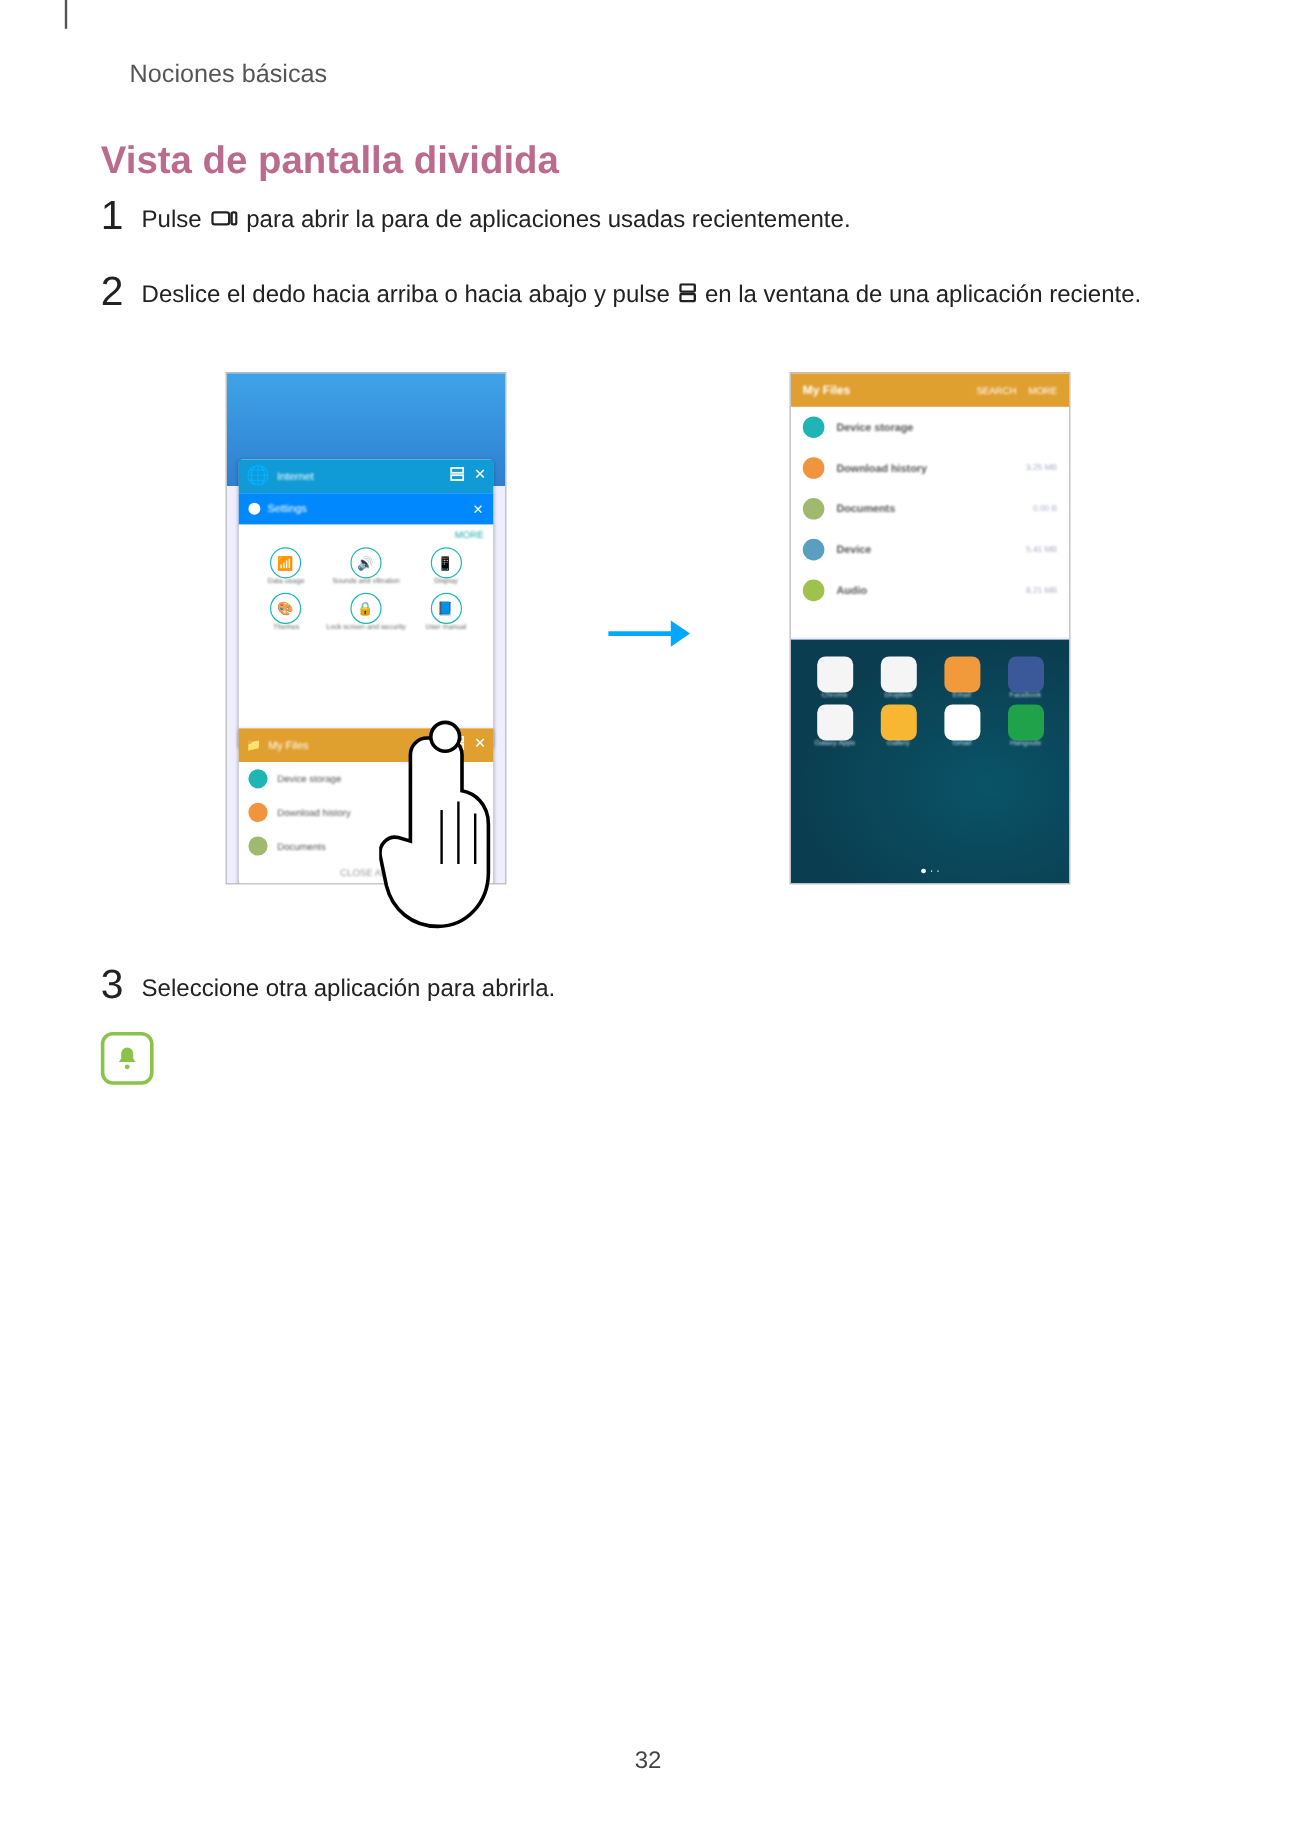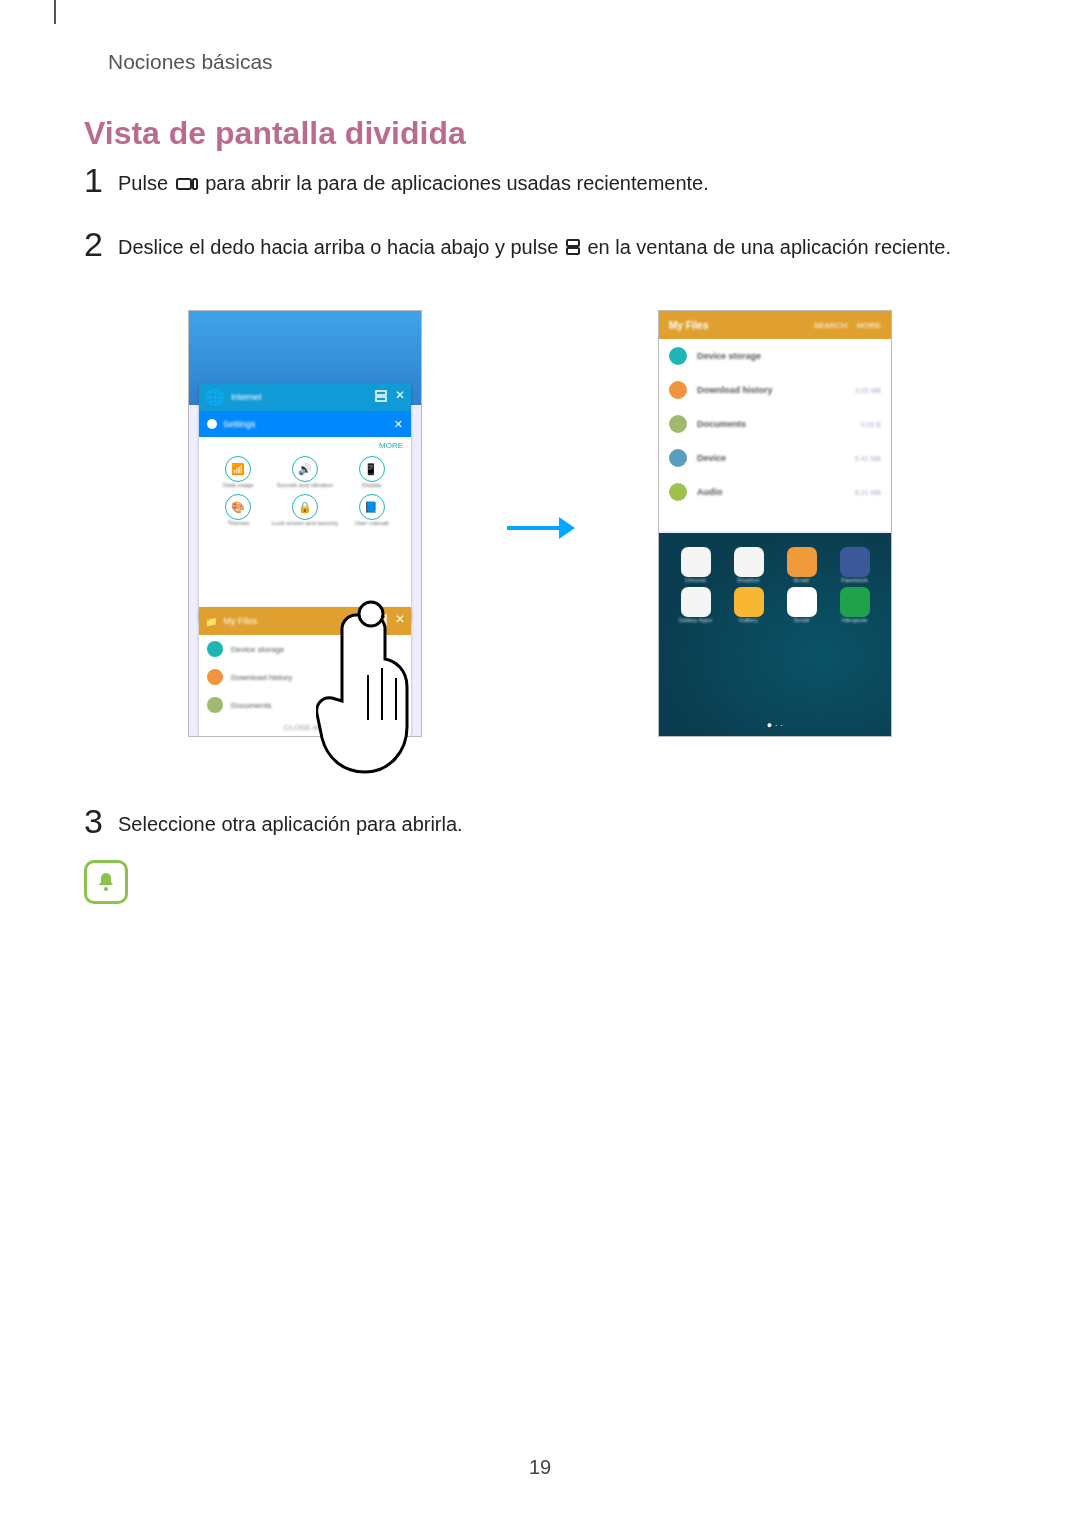--- a/index.html
+++ b/index.html
@@ -374,13 +374,13 @@
 
 <div class="note-row">
   <div class="note-icon">
     <svg width="24" height="24" viewBox="0 0 24 24">
         <path d="M12 3a5 5 0 0 0-5 5v4l-2 3h14l-2-3V8a5 5 0 0 0-5-5z" fill="#8bc34a"></path>
         <circle cx="12" cy="19" r="2" fill="#8bc34a"></circle>
       </svg>
   </div>
 </div>
 
-<div class="page-num">19</div>
+<div class="page-num">32</div>
 
 </body></html>

